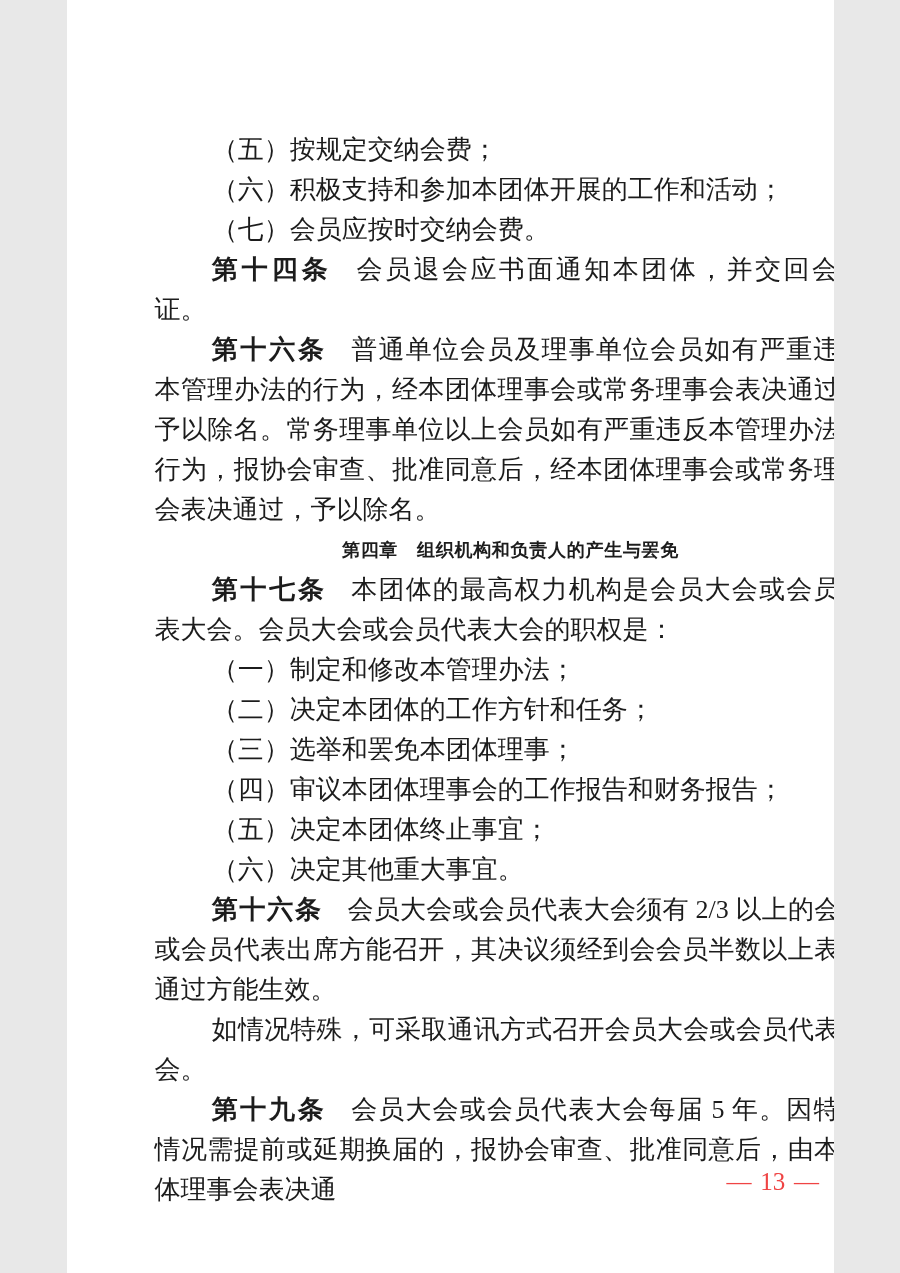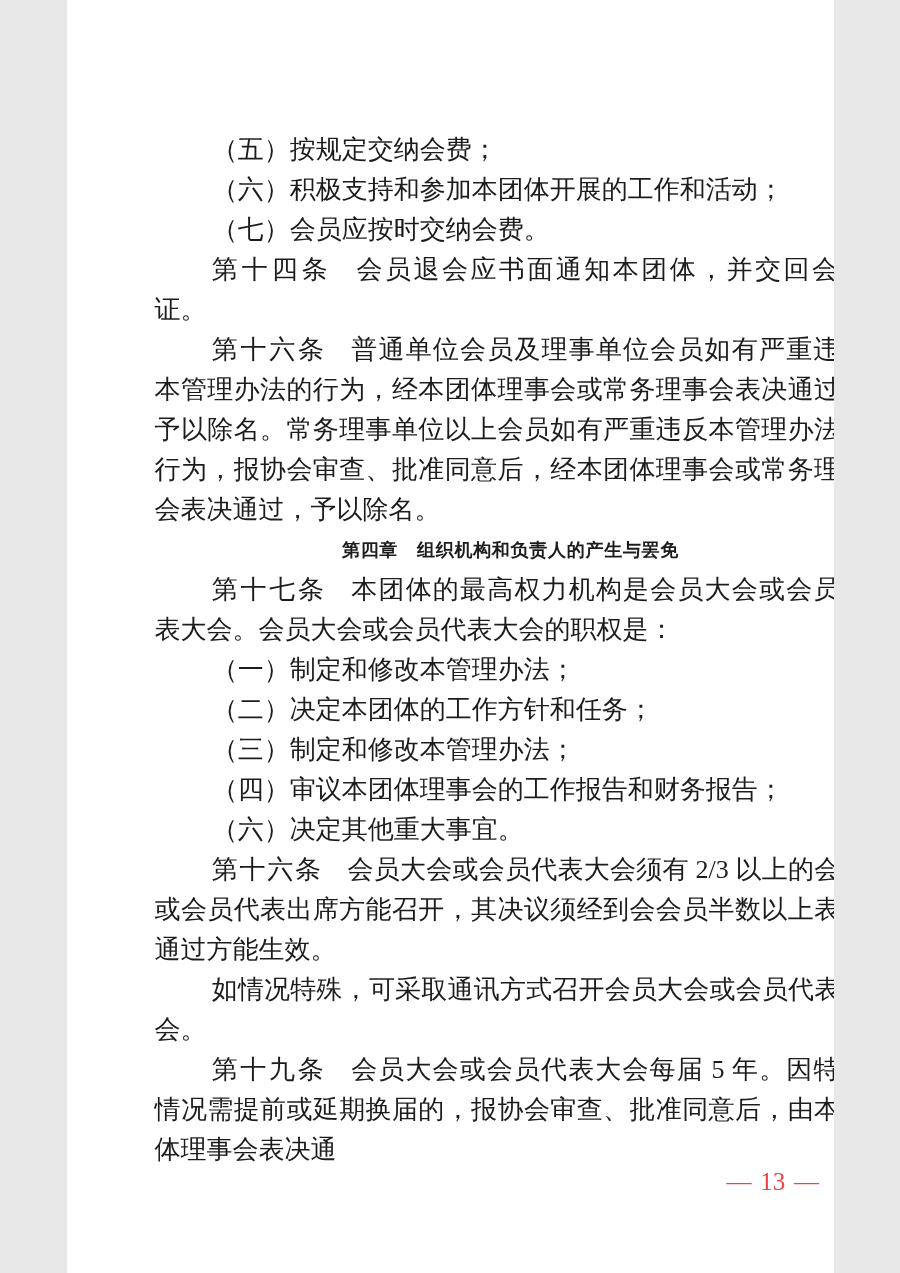--- a/index.html
+++ b/index.html
@@ -26,21 +26,21 @@
     line-height: 40px;
     text-align: justify;
     text-justify: inter-ideograph;
   }
   p.para {
     margin: 0;
     padding: 0;
     text-indent: 2.2em;
   }
   .lead {
-    font-weight: normal;
+    font-weight: bold;
     margin-right: 0.95em;
     letter-spacing: 0.06em;
   }
   h2.chapter {
     margin: 0;
     padding: 0;
     font-family: "Liberation Sans", "DejaVu Sans", sans-serif;
     font-weight: bold;
     font-size: 18px;
     line-height: 40px;
@@ -80,22 +80,23 @@
 
     <p class="para"><b class="lead">第十四条</b><span>会员退会应书面通知本团体，并交回会员证。</span></p>
     <p class="para"><b class="lead">第十六条</b><span>普通单位会员及理事单位会员如有严重违反本管理办法的行为，经本团体理事会或常务理事会表决通过，予以除名。常务理事单位以上会员如有严重违反本管理办法的行为，报协会审查、批准同意后，经本团体理事会或常务理事会表决通过，予以除名。</span></p>
 
     <h2 class="chapter"><span class="chapter-label">第四章</span><span>组织机构和负责人的产生与罢免</span></h2>
 
     <p class="para"><b class="lead">第十七条</b><span>本团体的最高权力机构是会员大会或会员代表大会。会员大会或会员代表大会的职权是：</span></p>
 
     <p class="para"><span>（一）制定和修改本管理办法；</span></p>
     <p class="para"><span>（二）决定本团体的工作方针和任务；</span></p>
-    <p class="para"><span>（三）制定和修改本管理办法；</span></p>
+    <p class="para"><span>（三）选举和罢免本团体理事；</span></p>
     <p class="para"><span>（四）审议本团体理事会的工作报告和财务报告；</span></p>
+    <p class="para"><span>（五）决定本团体终止事宜；</span></p>
     <p class="para"><span>（六）决定其他重大事宜。</span></p>
 
     <p class="para"><b class="lead">第十六条</b><span>会员大会或会员代表大会须有 2/3 以上的会员或会员代表出席方能召开，其决议须经到会会员半数以上表决通过方能生效。</span></p>
     <p class="para"><span>如情况特殊，可采取通讯方式召开会员大会或会员代表大会。</span></p>
     <p class="para"><b class="lead">第十九条</b><span>会员大会或会员代表大会每届 5 年。因特殊情况需提前或延期换届的，报协会审查、批准同意后，由本团体理事会表决通</span></p>
 
   </div>
 
   <div class="footer"><span class="dash">—</span><span class="num">13</span><span class="dash">—</span></div>
 </div>

